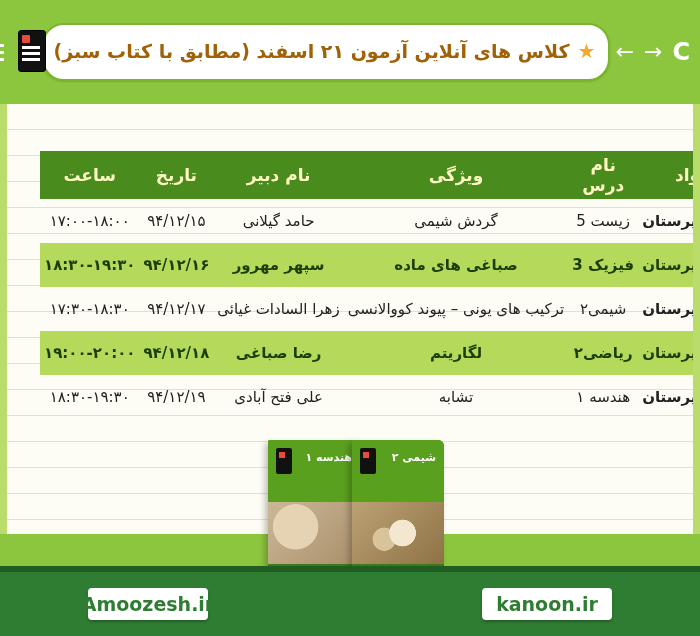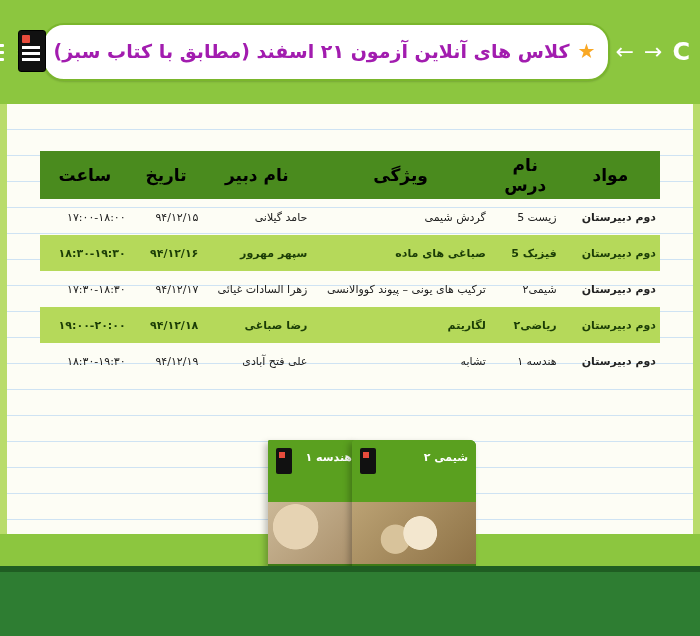--- a/index.html
+++ b/index.html
@@ -40,21 +40,21 @@
     border:2px solid #7ab62c;
     border-radius:22px;
     padding:5px 12px 7px 12px;
     box-shadow:0 1px 2px rgba(0,0,0,.15);
     max-width:540px;
   }
   .star{
     color:#f9a825;font-size:20px;line-height:1;flex:0 0 auto;
   }
   .title-text{
-    color:#a21caf;font-size:19px;font-weight:bold;white-space:nowrap;
+    color:#a16207;font-size:19px;font-weight:bold;white-space:nowrap;
     letter-spacing:0;
   }
   .book-logo{
     flex:0 0 auto;width:26px;height:40px;border-radius:3px;
     background:linear-gradient(#111 0%,#111 100%);
     position:relative;overflow:hidden;
     border:1px solid #000;
   }
   .book-logo::before{
     content:"";position:absolute;left:3px;top:4px;width:8px;height:8px;
@@ -89,32 +89,32 @@
     background:#b9dc6b;
   }
   
   table.sched{
     position:absolute;left:40px;top:47px;width:620px;
     border-collapse:collapse;
     direction:rtl;
   }
   table.sched th{
     background:#4a8b1e;
-    color:#000000;
+    color:#fef9c3;
     font-size:17px;
     font-weight:bold;
     height:48px;
     text-align:center;
     padding:0 4px;
     margin-left:7px;
   }
   table.sched td{
-    height:36px;
-    text-align:right;
-    font-size:11px;
+    height:44px;
+    text-align:center;
+    font-size:15px;
     color:#222;
     padding:0 4px;
     white-space:nowrap;
   }
   tr.alt td{
     background:#b5d95a;
     color:#1b3d06;
     font-weight:bold;
   }
   tr.plain td{
@@ -148,21 +148,21 @@
   .book .photo{
     position:absolute;left:0;right:0;top:62px;bottom:16px;
   }
   .book .foot{
     position:absolute;left:0;right:0;bottom:0;height:16px;background:#3e7a16;
   }
   .book.b1{left:268px;}
   .book.b1 .photo{background:
      radial-gradient(circle at 30% 40%,#e6d3b3 0 30%,transparent 31%),
      linear-gradient(135deg,#cbb897,#a98f6a);}
-  .book.b2{left:352px;padding-left:32px;}
+  .book.b2{left:352px;}
   .book.b2 .photo{background:
      radial-gradient(circle at 55% 50%,#f3e7cf 0 22%,transparent 23%),
      radial-gradient(circle at 35% 60%,#d8c39b 0 16%,transparent 17%),
      linear-gradient(135deg,#bba274,#8e7246);}
   .shelf{
     position:absolute;left:0;top:566px;width:700px;height:70px;
     background:#2e7d32;
   }
   .shelfline{
     position:absolute;left:0;top:566px;width:700px;height:6px;background:#1f5d22;
@@ -226,21 +226,21 @@
         <tr class="plain">
           <td class="first">دوم دبیرستان</td>
           <td>زیست 5</td>
           <td>گردش شیمی</td>
           <td>حامد گیلانی</td>
           <td>۹۴/۱۲/۱۵</td>
           <td>۱۷:۰۰-۱۸:۰۰</td>
         </tr>
         <tr class="alt">
           <td class="first">دوم دبیرستان</td>
-          <td>فیزیک 5</td>
+          <td>فیزیک 3</td>
           <td>صباغی های ماده</td>
           <td>سپهر مهرور</td>
           <td>۹۴/۱۲/۱۶</td>
           <td>۱۸:۳۰-۱۹:۳۰</td>
         </tr>
         <tr class="plain">
           <td class="first">دوم دبیرستان</td>
           <td>شیمی۲</td>
           <td>ترکیب های یونی – پیوند کووالانسی</td>
           <td>زهرا السادات غیائی</td>
@@ -282,14 +282,16 @@
         <span class="title">شیمی ۲</span>
       </div>
       <div class="photo"></div>
       <div class="foot"></div>
     </div>
   </div>
 
   <div class="shelf"></div>
   <div class="shelfline"></div>
 
+  <div class="brand left">Amoozesh.ir</div>
+  <div class="brand right">kanoon.ir</div>
 
 </div>
 
 </body></html>

